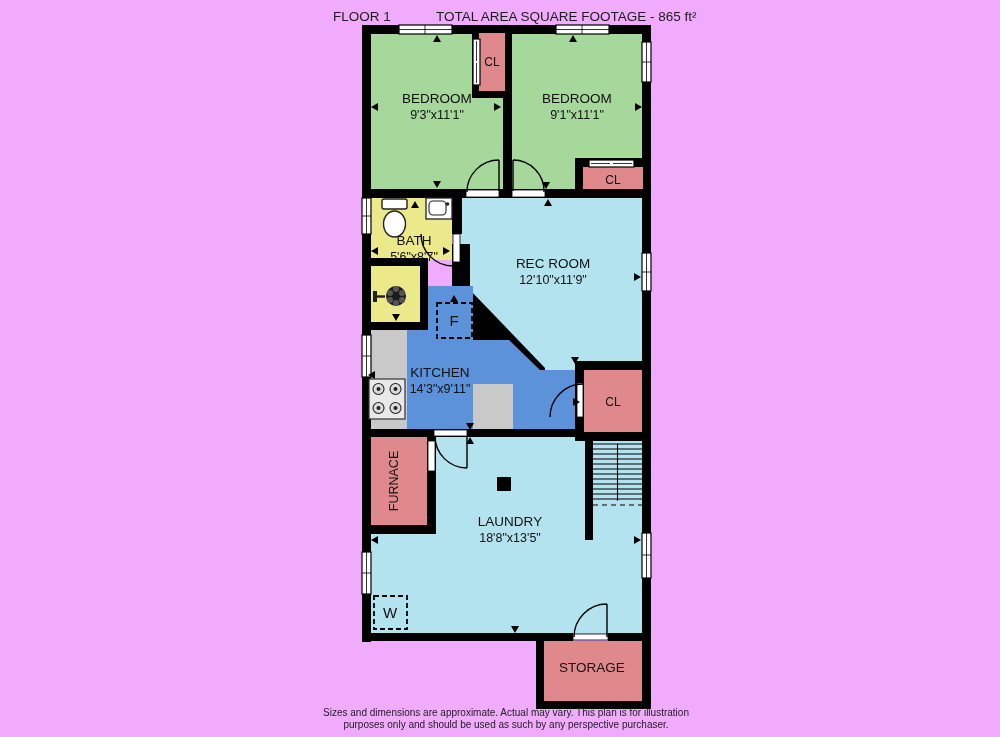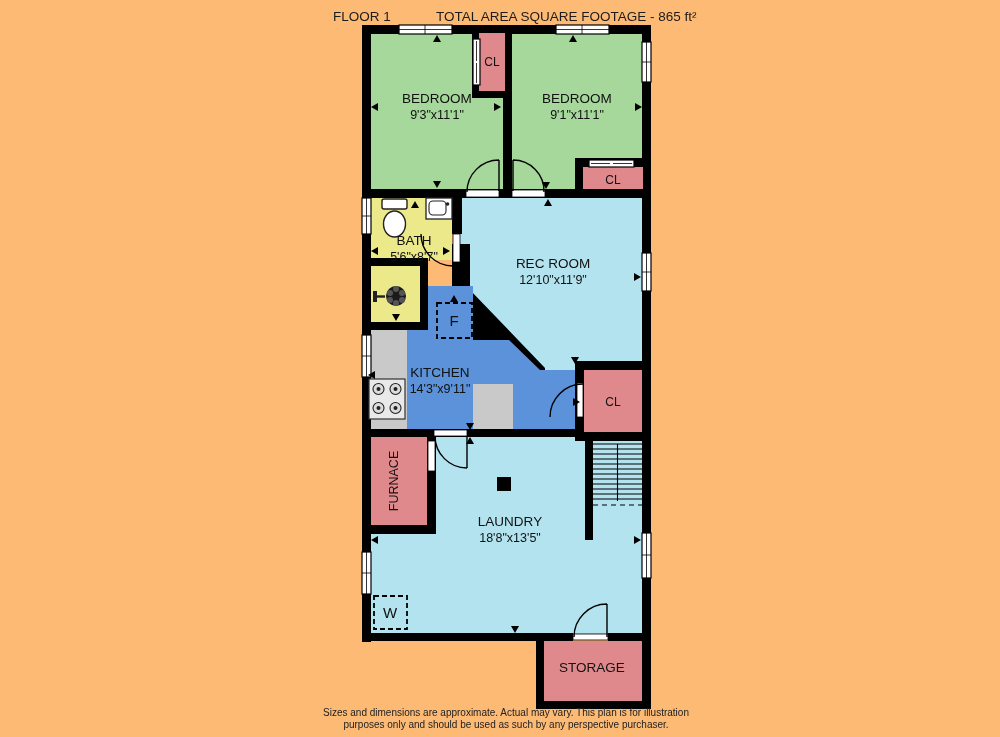--- a/index.html
+++ b/index.html
@@ -1,16 +1,16 @@
 <!DOCTYPE html>
 <html><head>
 <meta charset="utf-8">
 <style>
   html,body{margin:0;padding:0;background:#fff;}
-  .canvas{position:relative;width:1000px;height:737px;background:#fdba74;overflow:hidden;
+  .canvas{position:relative;width:1000px;height:737px;background:#f0abfc;overflow:hidden;
           font-family:"Liberation Sans", sans-serif;}
   svg text{font-family:"Liberation Sans", sans-serif;fill:#111;}
   .room-name{font-size:13.5px;}
   .room-dims{font-size:12.5px;}
   .cl-label{font-size:12px;}
   .appl-label{font-size:15px;}
   .hdr{font-size:13.5px;fill:#1c1c1c;}
   .ftr{font-size:10px;fill:#222;}
   .wall{fill:#000;}
   .win{fill:#fff;stroke:#000;stroke-width:1.2;}

